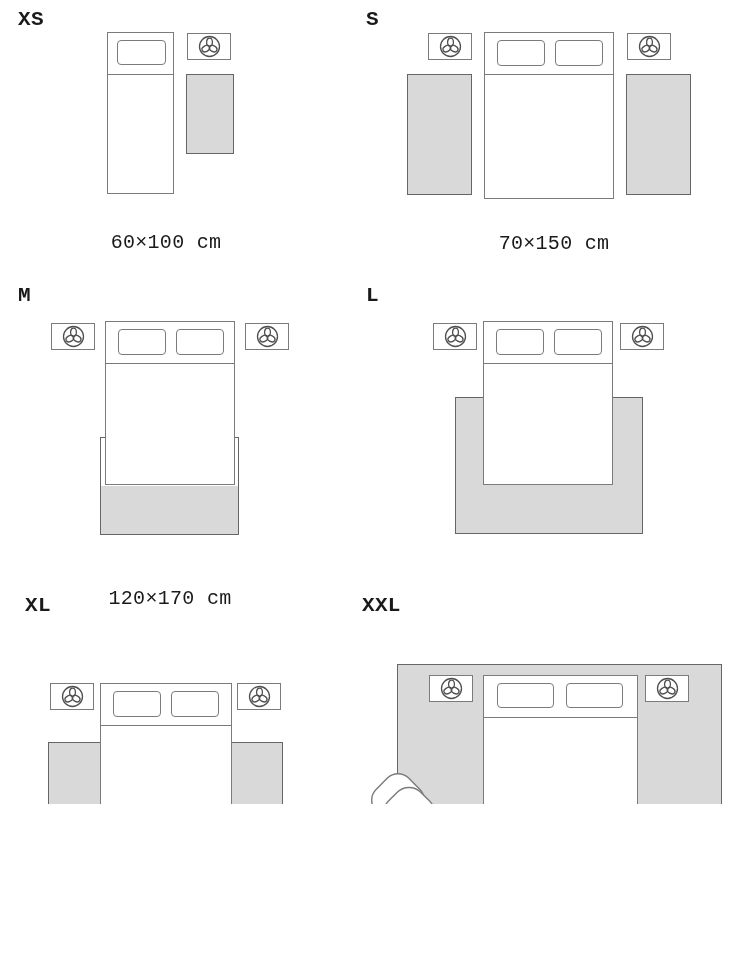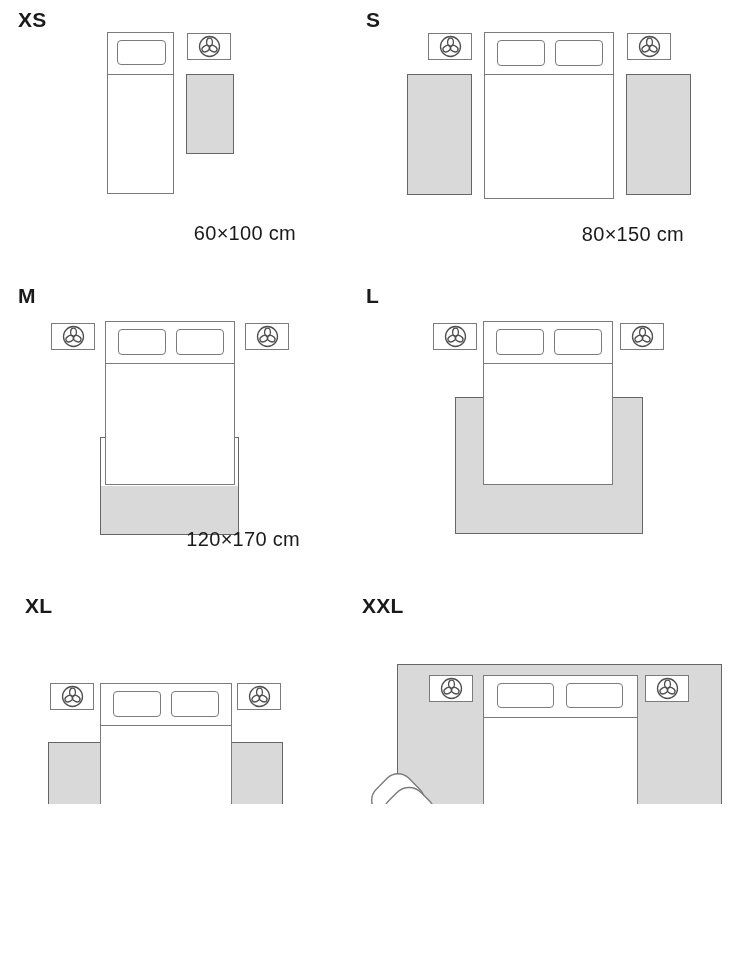--- a/index.html
+++ b/index.html
@@ -6,30 +6,30 @@
     --background:#ffffff;
     --rug-fill:#d9d9d9;
     --furniture-outline:#7b7b7b;
     --rug-outline:#666666;
     --icon-stroke:#4f4f4f;
     --text:#1a1a1a;
   }
   html,body{margin:0;padding:0;background:var(--background);}
   .canvas{
     position:relative;width:740px;height:804px;background:var(--background);
-    font-family:Liberation Sans, sans-serif;overflow:hidden;
+    font-family:Liberation Mono, monospace;overflow:hidden;
   }
   .panel{position:absolute;inset:0;}
   .size-label{
     position:absolute;font-weight:700;font-size:21px;line-height:1;
     color:var(--text);letter-spacing:.3px;
   }
   .dim-label{
-    position:absolute;width:260px;text-align:right;font-size:20px;line-height:1.1;
-    color:var(--text);letter-spacing:.3px;
+    position:absolute;width:260px;text-align:center;font-size:20px;line-height:1.1;
+    color:var(--text);letter-spacing:.3px;margin-top:10px;
   }
   .bed{
     position:absolute;background:#fff;border:1.3px solid var(--furniture-outline);
     box-sizing:border-box;
   }
   .bed-head{
     position:absolute;left:0;right:0;top:0;height:41px;
     border-bottom:1.3px solid var(--furniture-outline);
   }
   .pillow{
@@ -102,21 +102,21 @@
         <ellipse class="icon-stroke" cx="11.5" cy="7.3" rx="2.9" ry="4.1" transform="rotate(240 11.5 11.5)"></ellipse>
       </svg>
     </div>
 
     <div class="bed" style="left:484px;top:32px;width:130px;height:167px">
       <div class="bed-head"></div>
       <div class="pillow" style="left:12px;width:48px"></div>
       <div class="pillow" style="left:70px;width:48px"></div>
     </div>
 
-    <div class="dim-label" style="left:424px;top:223px">80×150 cm</div>
+    <div class="dim-label" style="left:424px;top:223px">70×150 cm</div>
   </div>
 
   <div class="panel">
     <div class="size-label" style="left:18px;top:285px">M</div>
 
     <div class="rug split" style="left:100px;top:437px;width:139px;height:98px"></div>
 
     <div class="nightstand" style="left:51px;top:323px">
       <svg width="23" height="23" viewBox="0 0 23 23">
         <circle class="icon-stroke" cx="11.5" cy="11.5" r="10"></circle>
@@ -133,21 +133,21 @@
         <ellipse class="icon-stroke" cx="11.5" cy="7.3" rx="2.9" ry="4.1" transform="rotate(240 11.5 11.5)"></ellipse>
       </svg>
     </div>
 
     <div class="bed" style="left:105px;top:321px;width:130px;height:164px">
       <div class="bed-head"></div>
       <div class="pillow" style="left:12px;width:48px"></div>
       <div class="pillow" style="left:70px;width:48px"></div>
     </div>
 
-    <div class="dim-label" style="left:40px;top:528px">120×170 cm</div>
+    <div class="dim-label" style="left:40px;top:578px">120×170 cm</div>
   </div>
 
   <div class="panel">
     <div class="size-label" style="left:366px;top:285px">L</div>
 
     <div class="rug" style="left:455px;top:397px;width:188px;height:137px"></div>
 
     <div class="nightstand" style="left:433px;top:323px">
       <svg width="23" height="23" viewBox="0 0 23 23">
         <circle class="icon-stroke" cx="11.5" cy="11.5" r="10"></circle>

